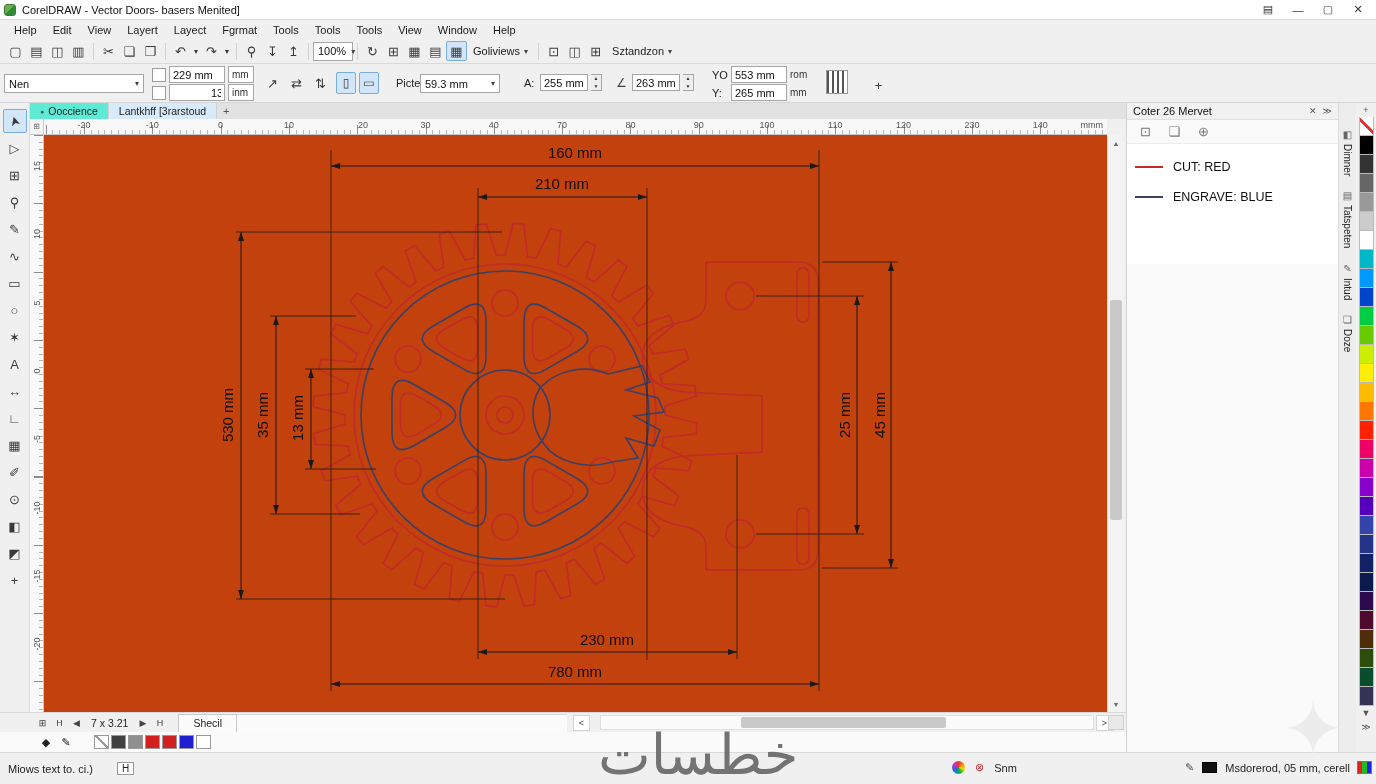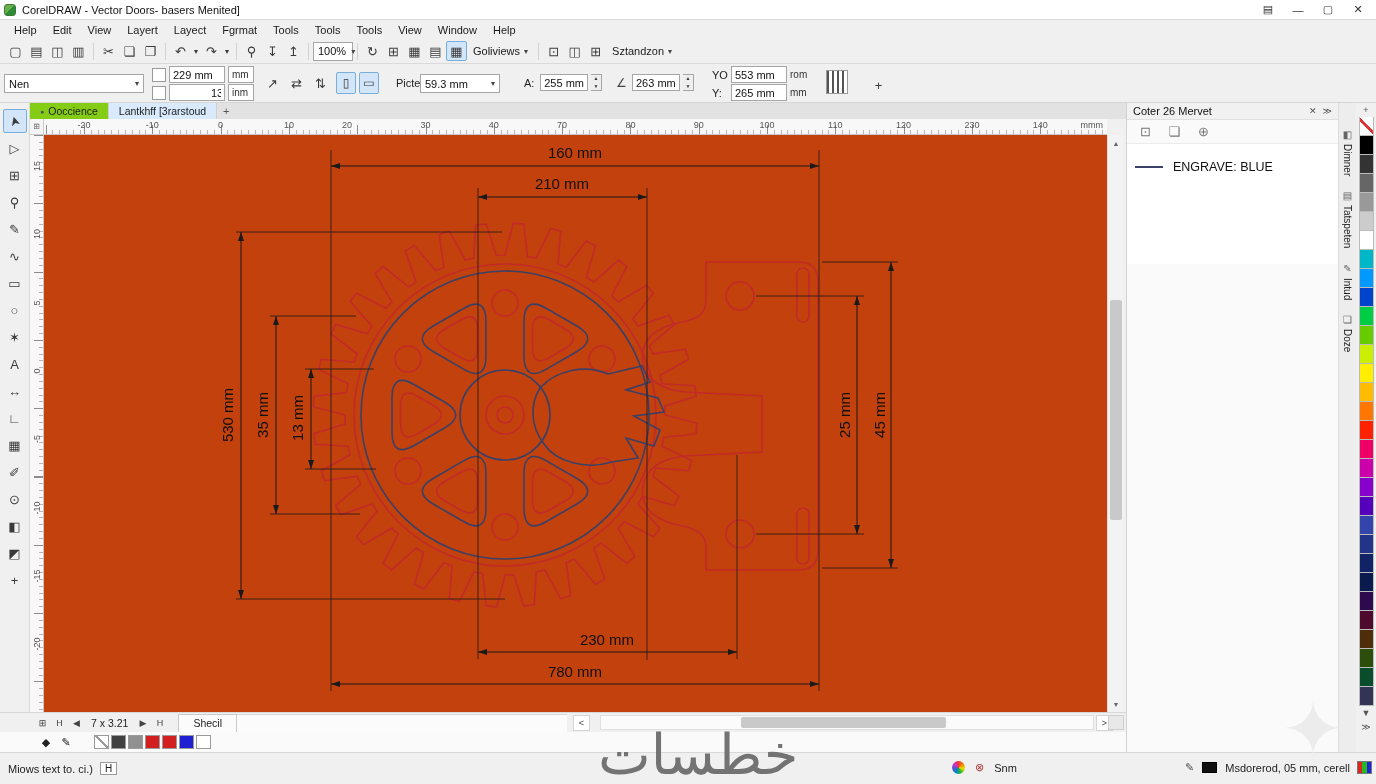--- a/index.html
+++ b/index.html
@@ -31,21 +31,21 @@
   .ulabel{font-size:10px;color:#333}
   .prow{position:absolute;display:flex;align-items:center;gap:3px}
   .picon{width:14px;height:14px;border:1px solid #9a9a9a;background:#fff;display:flex;align-items:center;justify-content:center;font-size:8px;color:#555}
   .spin{display:flex;flex-direction:column;width:11px;height:17px;border:1px solid #a6a6a6;border-left:none;background:#eee}
   .spin span{flex:1;display:flex;align-items:center;justify-content:center;font-size:5px;color:#333;line-height:1}
   .toggle{width:20px;height:22px;display:flex;align-items:center;justify-content:center;font-size:12px;color:#333}
   .toggle.active{background:#d3e6f9;border:1px solid #78aede;border-radius:2px}
   .stripes{width:22px;height:24px;border:1px solid #9a9a9a;background:repeating-linear-gradient(90deg,#555 0 2px,#fff 2px 5px)}
   
   .doctabs{position:absolute;left:30px;top:103px;width:1096px;height:16px;background:#e2e2e2;display:flex;align-items:flex-end}
-  .dtab{height:16px;display:flex;align-items:center;gap:4px;padding:0 10px;font-size:10.5px;background:#84cc16;border-right:1px solid #d0d0d0;color:#222}
+  .dtab{height:16px;display:flex;align-items:center;gap:4px;padding:0 10px;font-size:10.5px;background:#5eead4;border-right:1px solid #d0d0d0;color:#222}
   .dtab.active{background:#d8eafc}
   .dtab .dot{font-size:7px;color:#555}
   .dtab-plus{width:18px;height:16px;display:flex;align-items:center;justify-content:center;color:#555}
   
   .ruler-corner{position:absolute;left:30px;top:119px;width:14px;height:16px;background:#f5f5f5;border-right:1px solid #ccc;border-bottom:1px solid #ccc;display:flex;align-items:center;justify-content:center;font-size:8px;color:#666}
   .hruler{position:absolute;left:44px;top:119px;width:1063px;height:16px;background:#f8f8f8;border-bottom:1px solid #c9c9c9;overflow:hidden}
   .hruler .minor{position:absolute;bottom:0;left:0;width:100%;height:4px;background:repeating-linear-gradient(90deg,#b5b5b5 0 1px,transparent 1px 6.83px);background-position-x:40px}
   .hruler .major{position:absolute;bottom:0;left:0;width:100%;height:9px;background:repeating-linear-gradient(90deg,#8c8c8c 0 1px,transparent 1px 68.3px);background-position-x:40px}
   .hlab{position:absolute;top:1px;transform:translateX(-50%);font-size:9px;color:#555}
   .hunit{position:absolute;top:1px;right:4px;font-size:9px;color:#555}
@@ -71,21 +71,21 @@
   .tabfiller{flex:0 0 330px;height:18px;background:#fbfbfb;border-top:1px solid #d8d8d8;align-self:flex-end}
   .hscroll{position:absolute;left:600px;top:2px;width:494px;height:15px;background:#fbfbfb;border:1px solid #e0e0e0}
   .hthumb{position:absolute;left:140px;top:1px;width:205px;height:11px;background:#c9c9c9;border-radius:2px}
   .corner{position:absolute;right:2px;top:2px;width:16px;height:15px;border:1px solid #cfcfcf;background:#e8e8e8}
   
   .objbar{position:absolute;left:0;top:732px;width:1126px;height:20px;background:#fafafa;display:flex;align-items:center;gap:4px;padding-left:38px}
   .well{width:15px;height:14px;border:1px solid #9a9a9a}
   .obicon{font-size:11px;color:#222;width:16px;text-align:center}
   
   .statusbar{position:absolute;left:0;top:752px;width:1376px;height:32px;background:#f0f0f0;border-top:1px solid #d8d8d8}
-  .sb-left{position:absolute;left:8px;top:9px;display:flex;align-items:center;gap:7px;font-size:11px;color:#222}
+  .sb-left{position:absolute;left:8px;top:9px;display:flex;align-items:center;gap:24px;font-size:11px;color:#222}
   .keybox{border:1px solid #999;background:#fff;padding:0 4px;font-size:10px}
   .sb-mid{position:absolute;left:952px;top:8px;display:flex;align-items:center;gap:10px;font-size:11px;color:#222}
   .colorwheel{width:13px;height:13px;border-radius:50%;background:conic-gradient(#e33,#ee8800,#eedd00,#2b2,#08c,#55c,#c3c,#e33)}
   .sb-right{position:absolute;right:26px;top:8px;display:flex;align-items:center;gap:8px;font-size:11px;color:#222}
   .blackswatch{width:15px;height:11px;background:#111;border:1px solid #000}
   .paletteicon{position:absolute;right:4px;top:8px;width:15px;height:13px;background:linear-gradient(90deg,#d22 0 33%,#2b2 33% 66%,#22d 66%);border:1px solid #777}
   
   .docker{position:absolute;left:1126px;top:103px;width:212px;height:649px;background:#fafafa;border-left:1px solid #d2d2d2}
   .dockhead{height:17px;display:flex;align-items:center;padding:0 6px;font-size:11px;color:#111;background:#f1f1f1;border-bottom:1px solid #e0e0e0}
   .dockhead .hbtns{margin-left:auto;display:flex;gap:6px;font-size:9px;color:#555}
@@ -228,21 +228,21 @@
     <span class="prow" style="left:420px;top:10px">
       <span class="combo" data-name="size-combo" style="width:80px">
         <span data-name="size-value" style="flex:1">59.3 mm</span>
         <span class="caret" data-name="chevron-down-icon">▾</span>
       </span>
     </span>
     <span class="prow" style="left:524px;top:13px">
       <span data-name="width-label">A:</span>
     </span>
     <span class="prow" style="left:540px;top:10px">
-      <input class="field" style="width: 48px; text-align: right;" data-name="width-field" readonly="" value="255 mm">
+      <input class="field" style="width: 48px;" data-name="width-field" readonly="" value="255 mm">
       <span class="spin" data-name="width-spinner">
           <span>▲</span>
           <span>▼</span>
         </span>
     </span>
     <span class="prow" style="left:616px;top:12px">
       <span data-name="angle-icon" style="font-size:12px;color:#444">∠</span>
     </span>
     <span class="prow" style="left:632px;top:10px">
       <input class="field" style="width: 48px;" data-name="angle-field" readonly="" value="263 mm">
@@ -282,21 +282,21 @@
 
   <div class="ruler-corner" data-name="ruler-origin">⊞</div>
   <div class="hruler" data-name="horizontal-ruler">
     <div class="minor"></div>
       <div class="major"></div>
     <span class="hunit" data-name="ruler-unit-label">mmm</span>
   <span class="hlab" data-name="h-ruler-label" style="left: 40px;">-20</span>
       <span class="hlab" data-name="h-ruler-label" style="left: 108.3px;">-10</span>
       <span class="hlab" data-name="h-ruler-label" style="left: 176.6px;">0</span>
       <span class="hlab" data-name="h-ruler-label" style="left: 244.9px;">10</span>
-      <span class="hlab" data-name="h-ruler-label" style="left: 303px; text-align: right;">20</span>
+      <span class="hlab" data-name="h-ruler-label" style="left: 319px; text-align: right;">20</span>
       <span class="hlab" data-name="h-ruler-label" style="left: 381.5px;">30</span>
       <span class="hlab" data-name="h-ruler-label" style="left: 449.8px;">40</span>
       <span class="hlab" data-name="h-ruler-label" style="left: 518.1px;">70</span>
       <span class="hlab" data-name="h-ruler-label" style="left: 586.4px;">80</span>
       <span class="hlab" data-name="h-ruler-label" style="left: 654.7px;">90</span>
       <span class="hlab" data-name="h-ruler-label" style="left: 723px;">100</span>
       <span class="hlab" data-name="h-ruler-label" style="left: 791.3px;">110</span>
       <span class="hlab" data-name="h-ruler-label" style="left: 859.6px;">120</span>
       <span class="hlab" data-name="h-ruler-label" style="left: 927.9px;">230</span>
       <span class="hlab" data-name="h-ruler-label" style="left: 996.2px;">140</span>
@@ -510,20 +510,24 @@
         <span data-name="docker-close-icon">✕</span>
         <span data-name="docker-collapse-icon">≫</span>
       </span>
     </div>
     <div class="docktools" data-name="docker-toolbar">
         <span class="tbtn" data-name="select-frame-icon">⊡</span>
         <span class="tbtn" data-name="copy-style-icon">❏</span>
         <span class="tbtn" data-name="globe-icon">⊕</span>
       </div>
     <div data-name="docker-legend" style="padding-top:8px;background:#fff;min-height:120px">
+        <div class="legend-row" data-name="legend-row-0">
+          <span class="legend-line" data-name="legend-line-sample" style="border-top-color: rgb(194, 42, 41);"></span>
+          <span class="legend-label" data-name="legend-label">CUT: RED</span>
+        </div>
         <div class="legend-row" data-name="legend-row-1">
           <span class="legend-line" data-name="legend-line-sample" style="border-top-color: rgb(59, 64, 102);"></span>
           <span class="legend-label" data-name="legend-label">ENGRAVE: BLUE</span>
         </div>
       </div>
   </div>
 
   <div class="sidetabs" data-name="docker-side-tabs">
       <div class="sidetab" data-name="docker-side-tab-0">
         <span class="sicon" data-name="side-tab-icon">◧</span>

